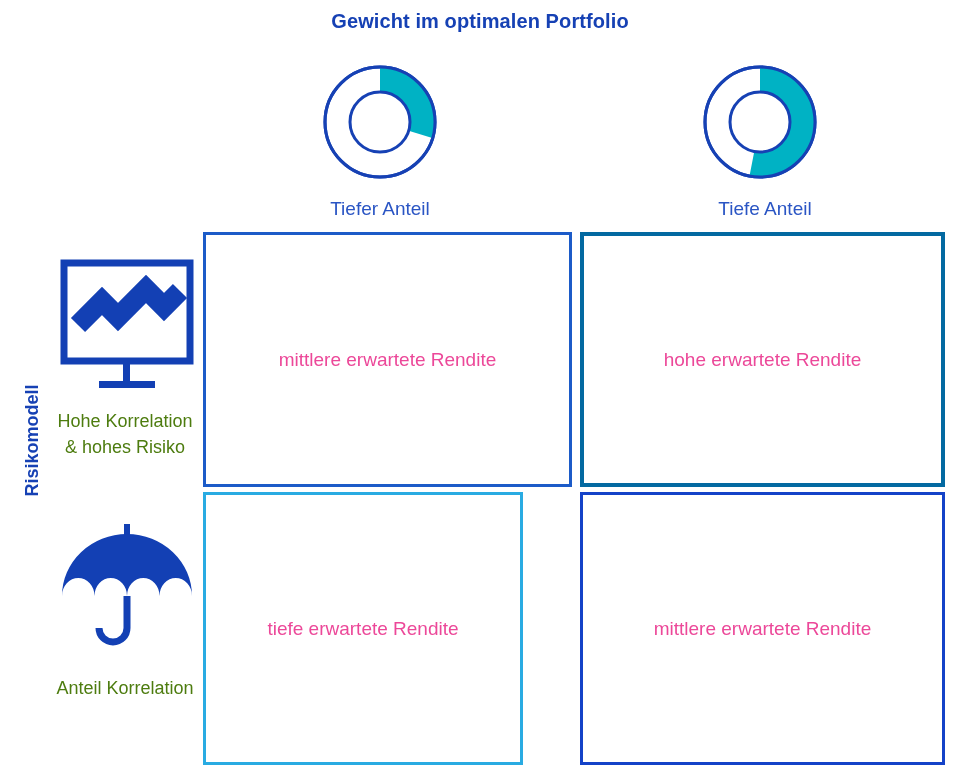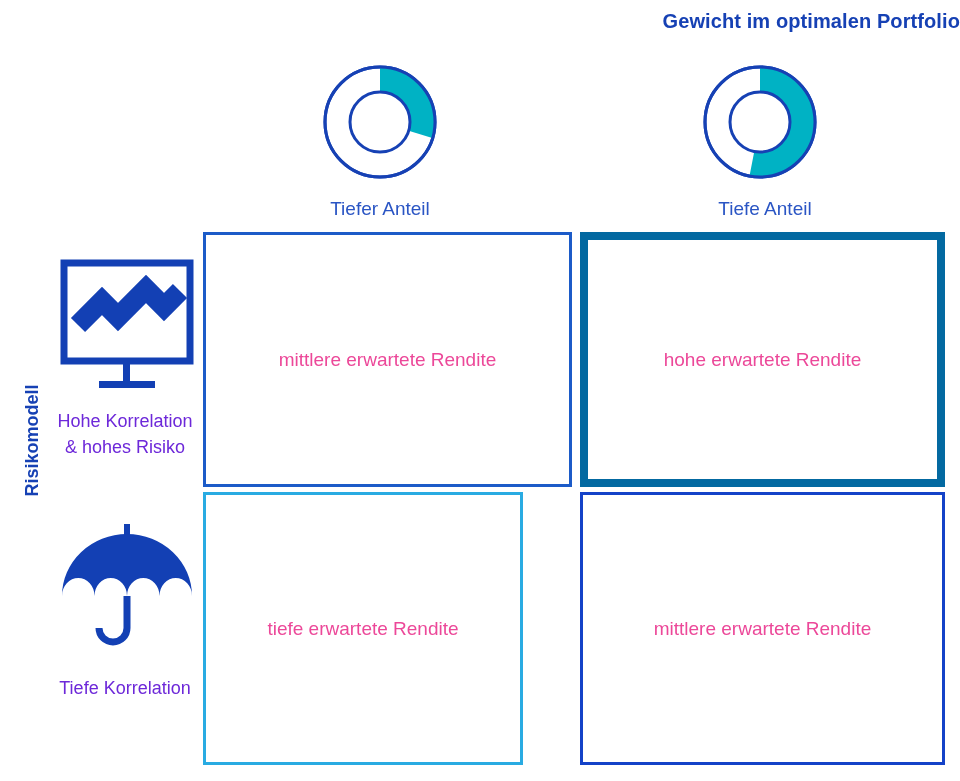--- a/index.html
+++ b/index.html
@@ -18,21 +18,21 @@
     background: #ffffff;
     overflow: hidden;
   }
 
   
   .title {
     position: absolute;
     left: 0;
     top: 10px;
     width: 960px;
-    text-align: right;
+    text-align: center;
     font-size: 20px;
     font-weight: bold;
     color: #1641b4;
     letter-spacing: 0.1px;
   }
 
   
   .donut-wrap {
     position: absolute;
     width: 120px;
@@ -78,21 +78,21 @@
   .row-icon-1 { left: 52px; top: 255px; }
   .row-icon-2 { left: 52px; top: 520px; }
   .row-icon svg { display: block; }
 
   .row-label {
     position: absolute;
     width: 210px;
     text-align: center;
     font-size: 18px;
     line-height: 26px;
-    color: #6d28d9;
+    color: #4d7c0f;
   }
   .row-label-1 { left: 20px; top: 408px; }
   .row-label-2 { left: 20px; top: 675px; }
 
   
   .cell {
     position: absolute;
     box-sizing: border-box;
     background: #ffffff;
     display: flex;
@@ -104,21 +104,21 @@
     color: #ec4899;
     text-align: center;
     padding: 0 14px;
   }
   .cell-tl {
     left: 203px; top: 232px; width: 369px; height: 255px;
     border: 3px solid #1c5bc8;
   }
   .cell-tr {
     left: 580px; top: 232px; width: 365px; height: 255px;
-    border: 8px solid #0369a1;
+    border: 4px solid #0369a1;
   }
   .cell-bl {
     left: 203px; top: 492px; width: 320px; height: 273px;
     border: 3px solid #29abe2;
   }
   .cell-br {
     left: 580px; top: 492px; width: 365px; height: 273px;
     border: 3px solid #1442c8;
   }
 </style>
@@ -179,21 +179,21 @@
                Z" fill="#1340b4"></path>
       <path d="M 75 76 L 75 108 A 14 14 0 1 1 47 108" fill="none" stroke="#1340b4" stroke-width="7" stroke-linecap="butt"></path>
     </svg>
   </div>
 
   <div class="row-label row-label-1">
     <div>Hohe Korrelation</div>
     <div>&amp; hohes Risiko</div>
   </div>
   <div class="row-label row-label-2">
-    <div>Tiefe Korrelation</div>
+    <div>Anteil Korrelation</div>
   </div>
 
   <div class="cell cell-tl">
     <div class="cell-text">mittlere erwartete Rendite</div>
   </div>
   <div class="cell cell-tr">
     <div class="cell-text">hohe erwartete Rendite</div>
   </div>
   <div class="cell cell-bl">
     <div class="cell-text">tiefe erwartete Rendite</div>

